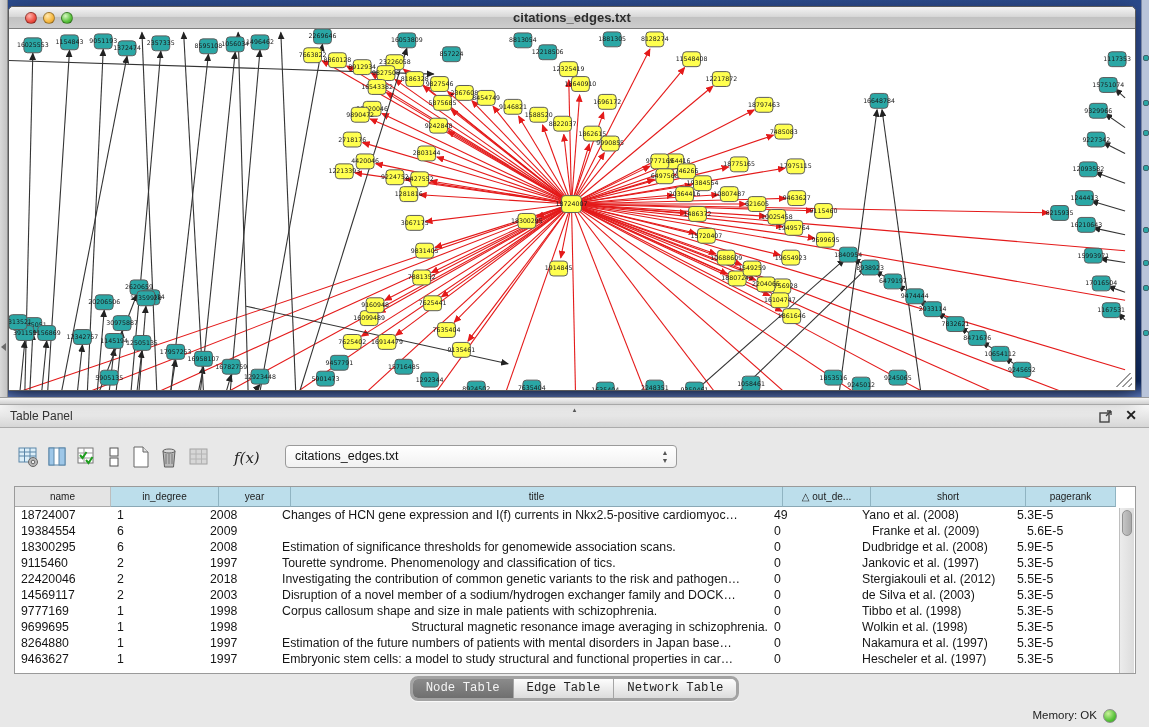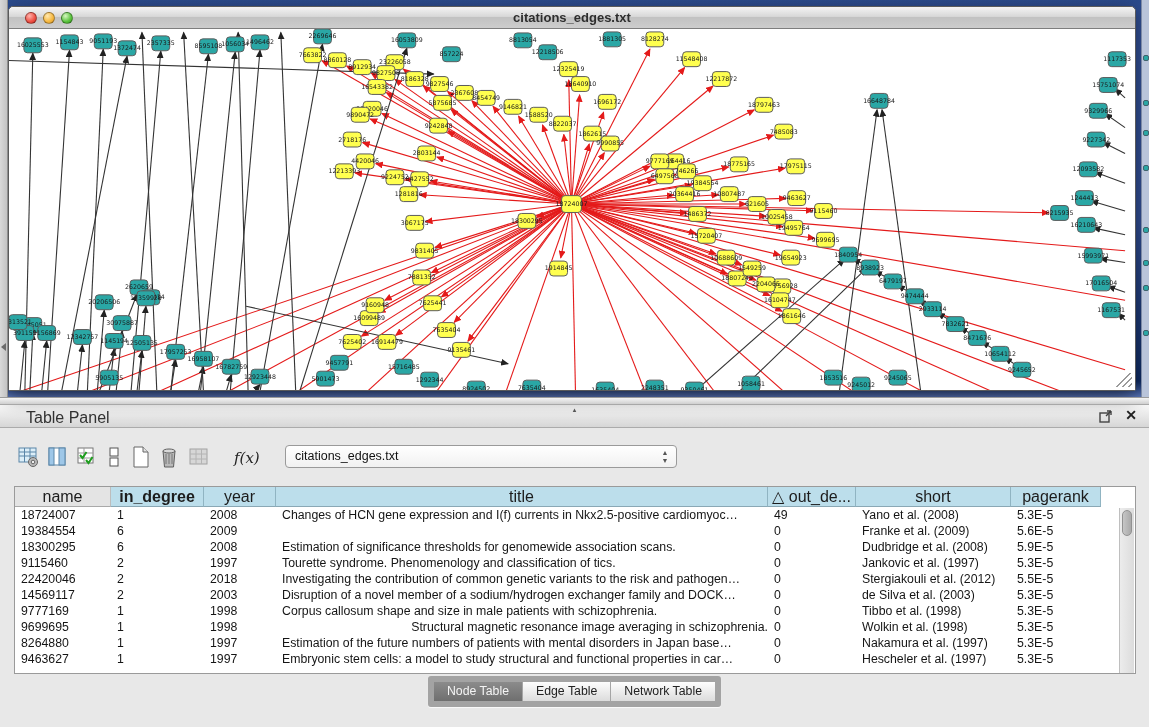--- a/index.html
+++ b/index.html
@@ -43,52 +43,52 @@
   
   #splitter { position:absolute; left:0; top:397px; width:1149px; height:8px;
     background:linear-gradient(180deg,#f5f5f5,#cfcfcf); border-top:1px solid #9b9b9b;
     border-bottom:1px solid #a8a8a8; z-index:4; text-align:center; }
   #splitter .grip { font-size:7px; color:#555; line-height:7px; }
 
   
   #table-panel { position:absolute; left:0; top:405px; width:1149px; height:322px; background:#e8e8e8; }
   #panel-header { height:23px; background:linear-gradient(180deg,#fafafa,#d6d6d6);
     border-bottom:1px solid #ababab; position:relative; }
-  #panel-header .ptitle { position:absolute; left:10px; top:4px; font-size:16px; color:#333;margin-left:16px; }
+  #panel-header .ptitle { position:absolute; left:10px; top:4px; font-size:12px; color:#333; }
   #float-icon { position:absolute; right:36px; top:4px; width:14px; height:14px; cursor:pointer; }
   #close-icon { position:absolute; right:12px; top:2px; font-size:14px; font-weight:bold; color:#222; cursor:pointer; }
 
   #panel-toolbar { position:absolute; left:0; top:32px; width:1149px; height:40px; }
   .tool-icon { position:absolute; top:8px; width:22px; height:24px; cursor:pointer; }
   .fx-label { position:absolute; top:12px; font-size:15px; color:#222;
     font-family:"DejaVu Serif", serif; font-style:italic; }
   #table-combo { position:absolute; left:285px; top:8px; width:392px; height:23px;
     background:linear-gradient(180deg,#ffffff,#f1f1f1); border:1px solid #9a9a9a; border-radius:4px;
     font-size:12.5px; color:#111; line-height:21px; padding-left:9px; cursor:pointer; }
   #table-combo .stepper { position:absolute; right:6px; top:3px; width:10px; height:16px;
     font-size:7px; line-height:8px; color:#555; text-align:center; }
 
   #node-table { position:absolute; left:14px; top:81px; width:1122px; height:188px;
     background:#fff; border:1px solid #9a9a9a; overflow:hidden; }
   #thead { display:flex; height:20px; background:#fff; }
-  .th { font-size:16px; color:#1c1c1c; text-align:center; line-height:19px;
+  .th { font-size:10px; color:#1c1c1c; text-align:center; line-height:19px;
     background:#bcdeeb; border-right:1px solid #90b4c2; border-bottom:1px solid #8aa8b5;
     overflow:hidden; white-space:nowrap; cursor:pointer; flex:none; }
   .th.plain { background:#e4e4e4; border-right:1px solid #bdbdbd; border-bottom:1px solid #a9a9a9; }
   .tr { display:flex; height:16px; }
   .td { font-size:12.3px; color:#151515; line-height:16px; padding-left:6px;
     overflow:hidden; white-space:nowrap; flex:none; }
   #vscroll { position:absolute; right:1px; top:21px; width:15px; height:165px;
     background:linear-gradient(90deg,#ececec,#dcdcdc); border-left:1px solid #bfbfbf; }
   #vscroll .thumb { position:absolute; left:2px; top:2px; width:10px; height:26px; border-radius:5px;
     background:linear-gradient(90deg,#c6c6c6,#a9a9a9); border:1px solid #919191; }
 
   #tabbar { position:absolute; left:0; top:271px; width:1149px; height:22px; text-align:center; }
-  .seg { display:inline-flex; border:6px solid #a3a3a3; border-radius:3px; overflow:hidden;
-    box-shadow:0 1px 1px rgba(255,255,255,.8); }
+  .seg { display:inline-flex; border:3px solid #a3a3a3; border-radius:8px; overflow:hidden;
+    box-shadow:0 1px 1px rgba(255,255,255,.8);font-family:Liberation Mono, monospace; }
   .seg .tab { font-size:12.3px; padding:2px 13px 3px; cursor:pointer;
     background:linear-gradient(180deg,#fdfdfd,#dcdcdc); color:#222; border-right:1px solid #a5a5a5; }
   .seg .tab:last-child { border-right:none; }
   .seg .tab.selected { background:linear-gradient(180deg,#8b8b8b,#6f6f6f); color:#f4f4f4; }
 
   #statusbar { position:absolute; left:0; bottom:0; width:1149px; height:24px; }
   #memory-label { position:absolute; right:52px; bottom:6px; font-size:11.5px; color:#222; }
   #memory-led { position:absolute; right:32px; bottom:4px; width:14px; height:14px; border-radius:50%;
     border:1px solid #8e8e8e;
     background:radial-gradient(circle at 35% 30%, #c9f29b, #58c23a 60%, #2f9e1e); }
@@ -877,21 +877,21 @@
     <span class="fx-label" style="left:234px">f(x)</span>
     <div id="table-combo">
       <span>citations_edges.txt</span>
       <span class="stepper">▲<br>▼</span>
     </div>
   </div>
 
   <div id="node-table">
     <div id="thead">
         <div class="th plain" style="width: 96px;">name</div>
-        <div class="th" style="width: 93px; font-weight: bold;">in_degree</div>
+        <div class="th" style="width: 108px;">in_degree</div>
         <div class="th" style="width: 72px;">year</div>
         <div class="th" style="width: 492px;">title</div>
         <div class="th" style="width: 88px;">△ out_de...</div>
         <div class="th" style="width: 155px;">short</div>
         <div class="th" style="width: 90px;">pagerank</div>
       </div>
     <div id="tbody">
         <div class="tr">
           <div class="td" style="width: 96px;">18724007</div>
           <div class="td" style="width: 93px;">1</div>
@@ -900,21 +900,21 @@
           <div class="td" style="width: 88px;">49</div>
           <div class="td" style="width: 155px;">Yano et al. (2008)</div>
           <div class="td" style="width: 90px;">5.3E-5</div>
         </div>
         <div class="tr">
           <div class="td" style="width: 96px;">19384554</div>
           <div class="td" style="width: 93px;">6</div>
           <div class="td" style="width: 72px;">2009</div>
           <div class="td" style="width: 492px; margin-top: 32px;">Genome-wide association studies in ADHD.</div>
           <div class="td" style="width: 88px;">0</div>
-          <div class="td" style="width: 155px;">Franke et al. (2009)</div>
+          <div class="td" style="width: 155px; margin-left: 10px;">Franke et al. (2009)</div>
           <div class="td" style="width: 90px;">5.6E-5</div>
         </div>
         <div class="tr">
           <div class="td" style="width: 96px;">18300295</div>
           <div class="td" style="width: 93px;">6</div>
           <div class="td" style="width: 72px;">2008</div>
           <div class="td" style="width: 492px;">Estimation of significance thresholds for genomewide association scans.</div>
           <div class="td" style="width: 88px;">0</div>
           <div class="td" style="width: 155px;">Dudbridge et al. (2008)</div>
           <div class="td" style="width: 90px;">5.9E-5</div>
@@ -989,13 +989,17 @@
   </div>
 
   <div id="tabbar">
     <div class="seg" id="seg">
         <div class="tab selected">Node Table</div>
         <div class="tab">Edge Table</div>
         <div class="tab">Network Table</div>
       </div>
   </div>
 
+  <div id="statusbar">
+    <span id="memory-label">Memory: OK</span>
+    <span id="memory-led"></span>
+  </div>
 </div>
 
 </body></html>

